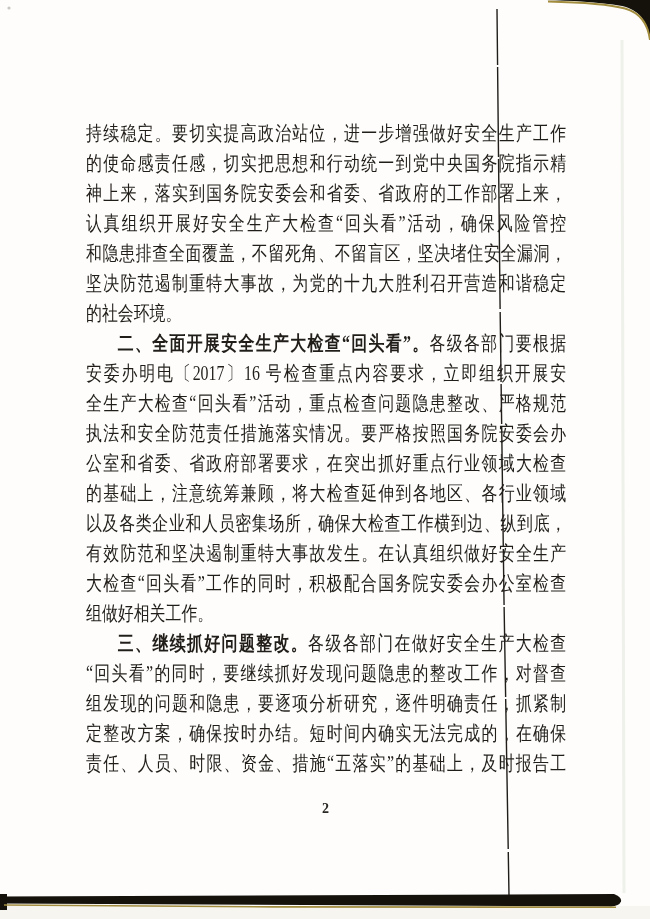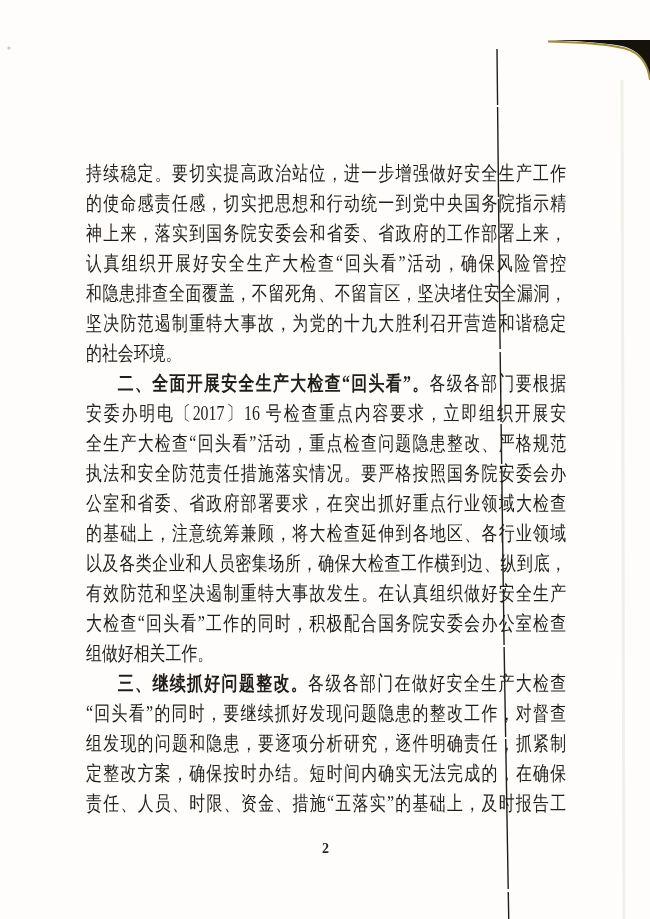--- a/index.html
+++ b/index.html
@@ -1,21 +1,21 @@
 <!DOCTYPE html>
 <html><head>
 <meta charset="utf-8">
 <style>
   html,body{margin:0;padding:0;}
   body{
     width:650px;height:919px;position:relative;overflow:hidden;
     background:#fefdfb;
     font-family:"Liberation Serif","DejaVu Serif",serif;
   }
-  .page{position:absolute;inset:0;margin-top:40px;}
+  .page{position:absolute;inset:0;}
   .doc-text{
     position:absolute;left:86px;top:118px;width:604px;
     transform:scaleX(0.795);transform-origin:0 0;
     color:#211e1a;
   }
   .line{
     height:30px;line-height:30px;font-size:20px;
     text-align:justify;text-align-last:justify;
     letter-spacing:0;
   }

